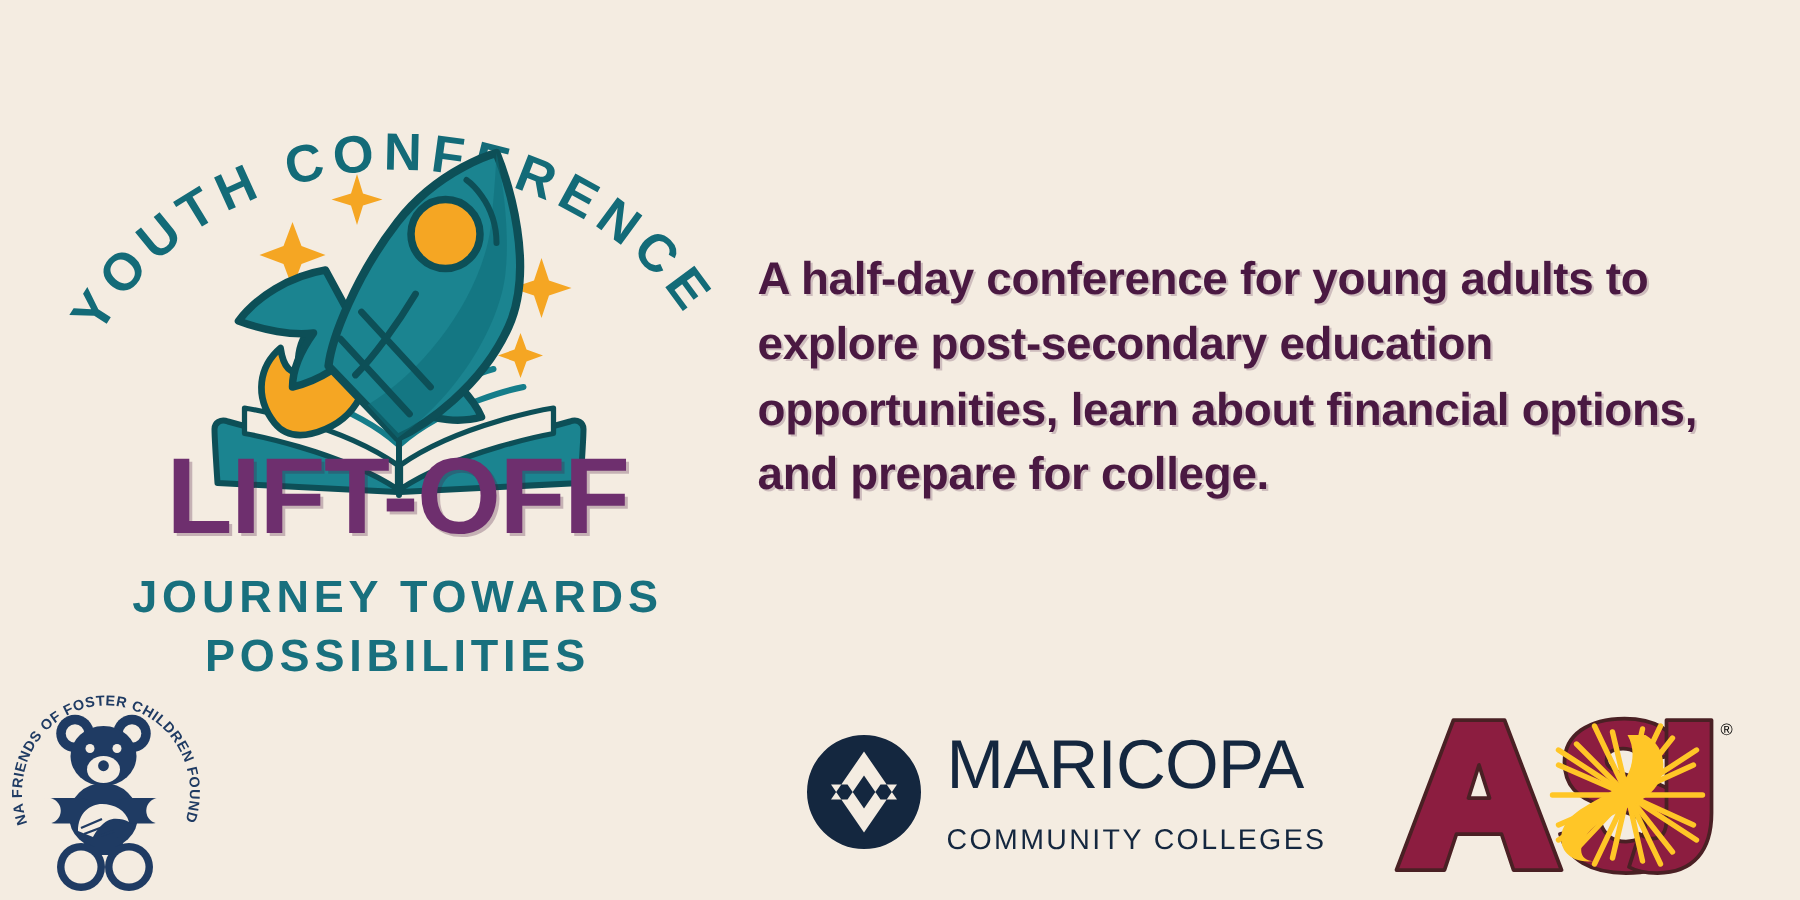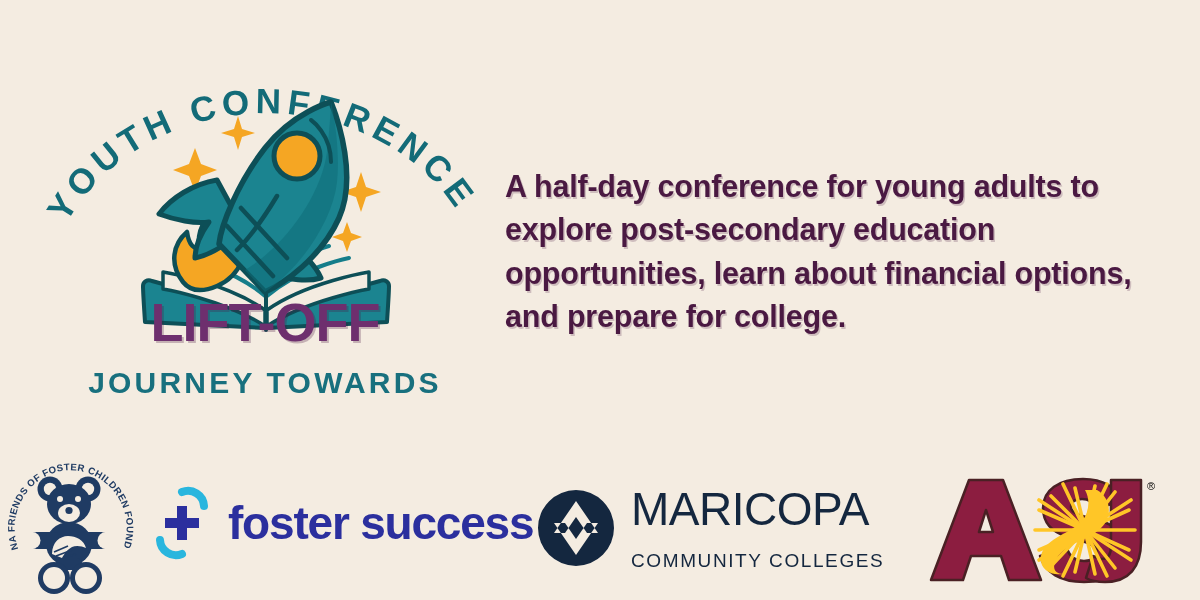--- a/index.html
+++ b/index.html
@@ -55,21 +55,21 @@
 
   #wordmark {
     position: absolute;
     left: 0;
     top: 290px;
     width: 450px;
     text-align: center;
   }
   #lift-off-text {
     font-family: "Liberation Sans", sans-serif;
-    font-size: 54px;
+    font-size: 72px;
     line-height: 0.92;
     font-weight: bold;
     color: #6E2F6E;
     letter-spacing: -1px;
     margin: 0;
     text-shadow: 2px 2px 0 rgba(74,25,66,0.28);
   }
   #tagline {
     margin-top: 16px;
   }
@@ -216,20 +216,21 @@
 
           <circle cx="172" cy="70" r="23" fill="#F5A623" stroke="#0D4F57" stroke-width="5"></circle>
         </g>
       </svg>
     </div>
 
     <div id="wordmark">
       <div id="lift-off-text">LIFT-OFF</div>
       <div id="tagline">
         <div class="tagline-line">JOURNEY TOWARDS</div>
+        <div class="tagline-line">POSSIBILITIES</div>
       </div>
     </div>
   </div>
 
   <div id="description">A half-day conference for young adults to explore post-secondary education opportunities, learn about financial options, and prepare for college.</div>
 
   <div id="partner-strip">
 
     <div class="partner" id="partner-affcf">
       <svg width="130" height="150" viewBox="0 0 130 150" xmlns="http://www.w3.org/2000/svg">
@@ -266,28 +267,20 @@
 
           <rect x="50" y="108" width="26" height="12" rx="5"></rect>
           <circle cx="48" cy="128" r="16"></circle>
           <circle cx="48" cy="128" r="11" fill="#F4ECE1"></circle>
           <circle cx="80" cy="128" r="16"></circle>
           <circle cx="80" cy="128" r="11" fill="#F4ECE1"></circle>
         </g>
       </svg>
     </div>
 
-    <div class="partner" id="partner-foster">
-      <svg width="68" height="78" viewBox="0 0 68 78" xmlns="http://www.w3.org/2000/svg">
-        <path d="M34,8 A16,16 0 0 1 56,22" fill="none" stroke="#29B6DE" stroke-width="8" stroke-linecap="round"></path>
-        <path d="M34,70 A16,16 0 0 1 12,56" fill="none" stroke="#29B6DE" stroke-width="8" stroke-linecap="round"></path>
-        <path d="M29,22 L39,22 L39,34 L51,34 L51,44 L39,44 L39,56 L29,56 L29,44 L17,44 L17,34 L29,34 Z" fill="#2B2F9E"></path>
-      </svg>
-      <span class="foster-word">foster success</span>
-    </div>
 
     <div class="partner" id="partner-maricopa">
       <svg width="82" height="82" viewBox="0 0 82 82" xmlns="http://www.w3.org/2000/svg">
         <path d="M41,3 A38,38 0 1 0 41,79 A38,38 0 1 0 41,3 Z
                  M41,14 L63,46 L52,46 L41,30 L30,46 L19,46 Z
                  M41,68 L19,36 L30,36 L41,52 L52,36 L63,36 Z" fill="#14273F" fill-rule="evenodd"></path>
       </svg>
       <div class="maricopa-words">
         <div class="maricopa-main">MARICOPA</div>
         <div class="maricopa-sub">COMMUNITY COLLEGES</div>

